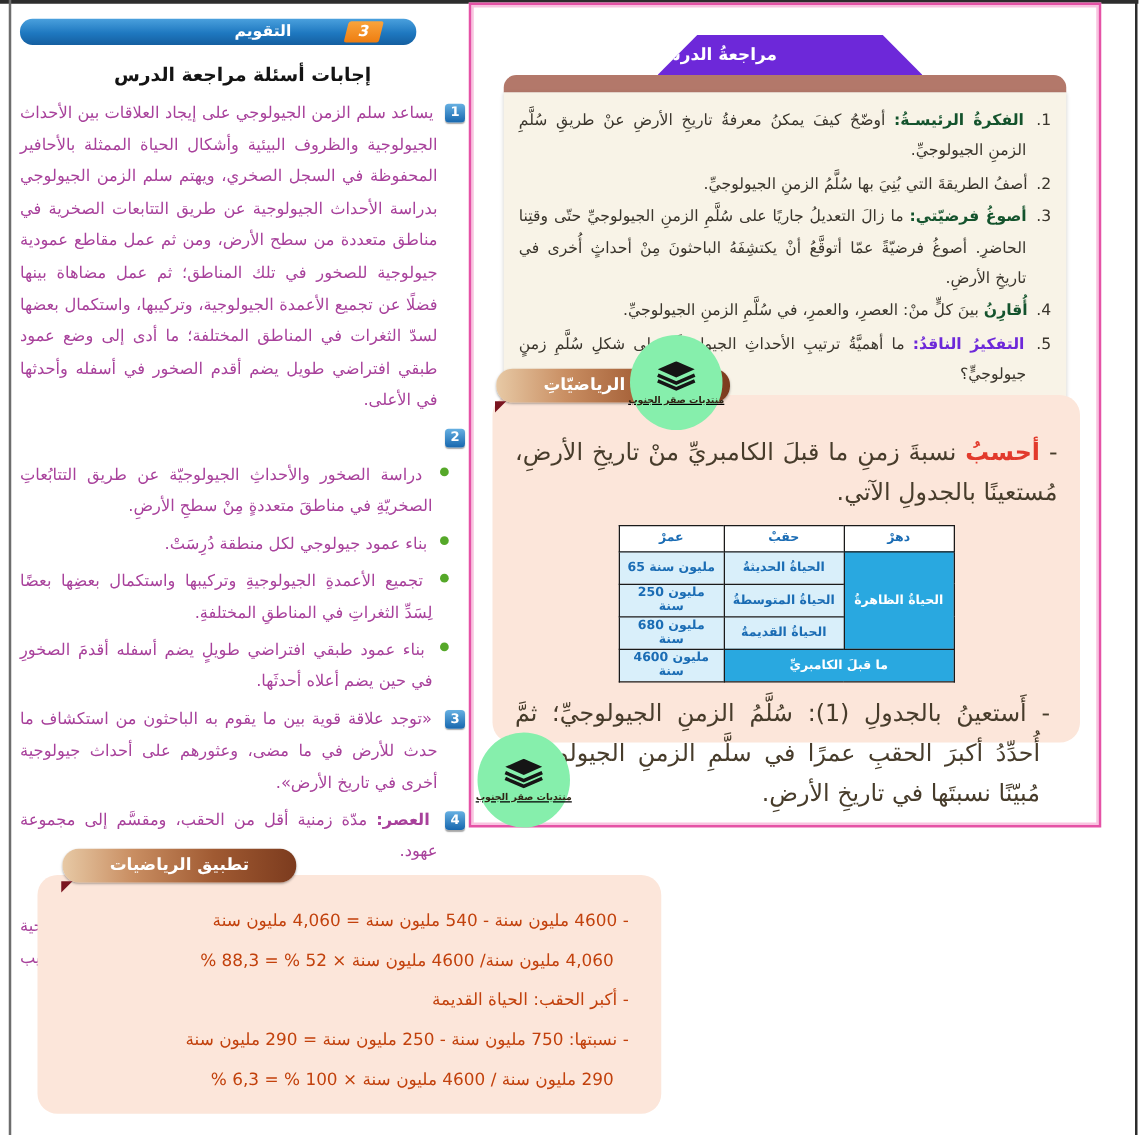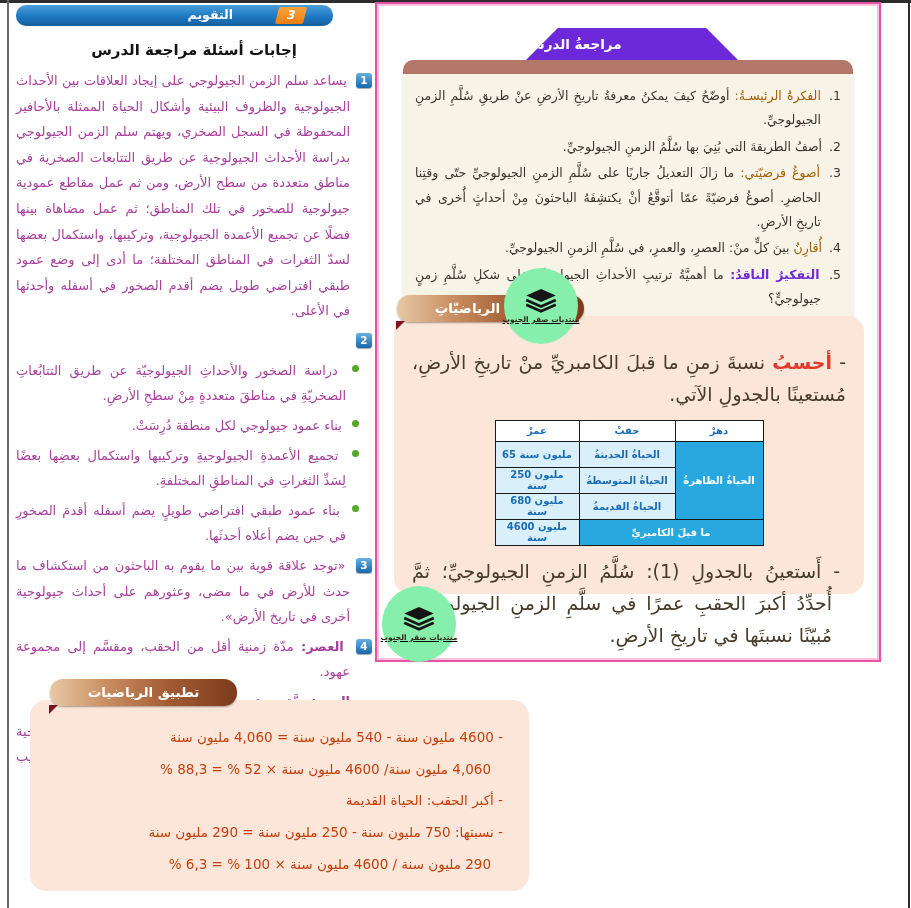--- a/index.html
+++ b/index.html
@@ -6,21 +6,21 @@
   *{box-sizing:border-box;}
   body{font-family:"DejaVu Sans",sans-serif;}
   #page{position:relative;width:911px;height:908px;background:#fff;overflow:hidden;direction:rtl;}
 
   
   .top-line{position:absolute;top:0;left:0;width:100%;height:3px;background:#2d2d2d;}
   .left-line{position:absolute;left:7px;top:0;bottom:0;width:2px;background:#6d6d6d;}
   .right-line{position:absolute;right:1px;top:0;bottom:0;width:2px;background:#2d2d2d;}
 
   
-  .leftcol{position:absolute;right:539px;left:16px;top:5px;width:356px;direction:rtl;}
+  .leftcol{position:absolute;right:539px;left:16px;top:15px;width:356px;direction:rtl;}
   .eval-bar{position:relative;height:21px;margin-right:39px;border-radius:10px;
     background:linear-gradient(#4aa0dd 0%,#1e78c0 55%,#155fa0 100%);}
   .eval-title{position:absolute;top:2px;right:100px;color:#fff;font-size:12.5px;font-weight:bold;}
   .eval-badge{position:absolute;top:2px;right:28px;width:28px;height:17px;border-radius:2px;
     background:linear-gradient(#f9a43c,#ee7d10);transform:skewX(-14deg);
     color:#fff;font-size:12px;font-weight:bold;text-align:center;line-height:17px;}
   .answers-title{text-align:center;font-weight:bold;font-size:15px;color:#141414;margin:15px 0 9px;}
   .ans,.bullet,.cont{font-size:13px;color:#a8419b;line-height:1.97;text-align:justify;margin:0 0 4px;}
   .ans{padding-right:22px;text-indent:-22px;}
   .cont{padding-right:22px;}
@@ -37,21 +37,21 @@
 
   
   .review{position:absolute;right:26px;top:24px;width:450px;}
   .review-tab{position:relative;width:212px;height:32px;margin-right:115px;background:#6d28d9;
     clip-path:polygon(15% 0,85% 0,100% 100%,0 100%);
     color:#fff;font-size:13.5px;font-weight:bold;text-align:left;line-height:32px;}
   .review-band{height:14px;background:#b3786a;border-radius:10px 10px 0 0;}
   .review-body{background:#f8f3e7;border-radius:0 0 10px 10px;padding:10px 12px 12px;box-shadow:0 1px 3px rgba(0,0,0,.15);}
   .rev{font-size:12.5px;color:#3a352c;line-height:1.95;text-align:justify;margin:0 0 2px;padding-right:20px;text-indent:-20px;}
   .rev .rnum{display:inline-block;margin-left:3px;text-indent:0;}
-  .rlabel{color:#a16207;font-weight:normal;}
+  .rlabel{color:#14532d;font-weight:bold;}
   .rlabel-dark{color:#6d28d9;font-weight:bold;}
 
   
   .logo{position:absolute;width:74px;height:76px;border-radius:50%;background:#86efac;
     display:flex;flex-direction:column;align-items:center;justify-content:center;z-index:6;text-decoration:underline;}
   .logo-text{font-size:7.5px;font-weight:bold;color:#2e2313;margin-top:2px;white-space:nowrap;}
   .logo-1{right:301px;top:264px;}
   .logo-2{left:5px;top:582px;}
 
   

